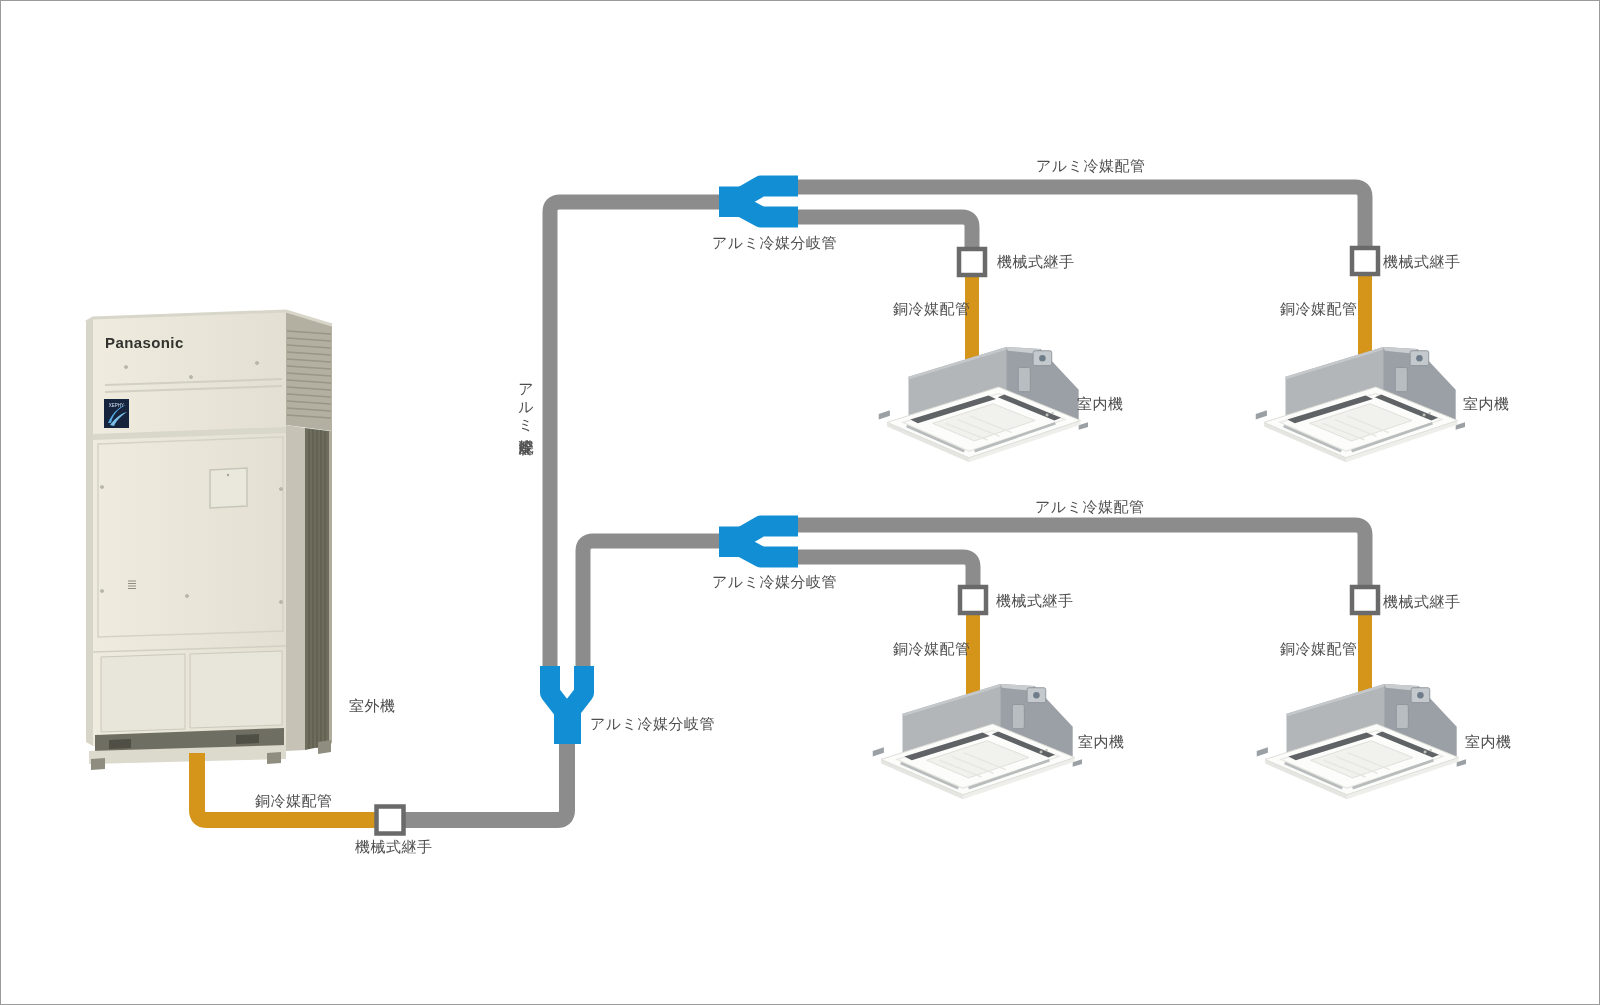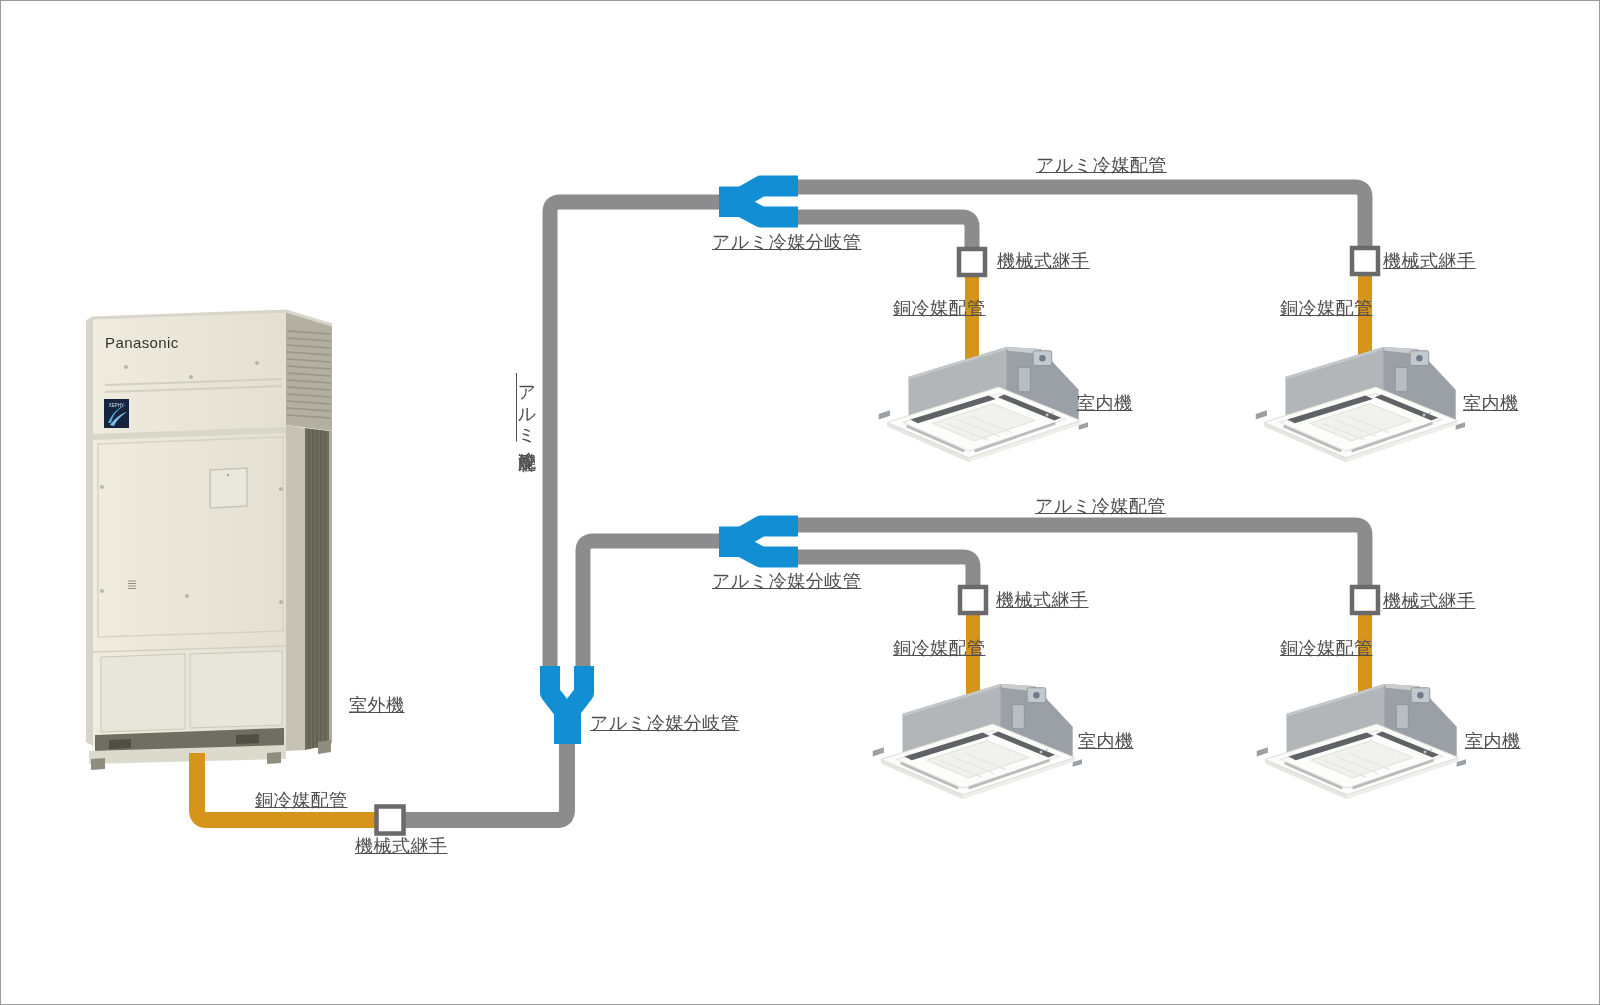--- a/index.html
+++ b/index.html
@@ -11,26 +11,26 @@
   #diagram{position:absolute;left:0;top:0;}
   .pipe-gray{fill:none;stroke:var(--aluminum-pipe,#8c8c8c);stroke-width:15;stroke-linejoin:round;stroke-linecap:butt;}
   .pipe-gray.main{stroke-width:16;}
   .pipe-orange{fill:none;stroke:var(--copper-pipe,#d5941a);stroke-width:14;stroke-linejoin:round;stroke-linecap:butt;}
   .pipe-orange.main{stroke-width:16;}
   .branch-arm{fill:none;stroke:var(--branch-fitting,#128fd4);stroke-width:21;stroke-linejoin:round;stroke-linecap:butt;}
   .branch-arm.vert{stroke-width:20;}
   .branch-mouth{fill:var(--branch-fitting,#128fd4);}
   .joint{fill:#ffffff;stroke:var(--joint-border,#6a6a6a);stroke-width:4.5;}
   .lbl{
-    position:absolute;font-size:18px;line-height:17px;letter-spacing:0.5px;
-    color:var(--label-text,#4f4f4f);white-space:nowrap;text-decoration:underline;
+    position:absolute;font-size:15px;line-height:17px;letter-spacing:0.5px;
+    color:var(--label-text,#4f4f4f);white-space:nowrap;
   }
   .lbl.vert{writing-mode:vertical-rl;text-orientation:upright;letter-spacing:1px;}
   .brand{
-    position:absolute;left:104px;top:333px;font-size:15px;font-weight:normal;
+    position:absolute;left:104px;top:333px;font-size:15px;font-weight:bold;
     letter-spacing:0.4px;color:#33322e;white-space:nowrap;
   }
 </style>
 </head>
 <body>
 
 <div id="stage" style="--aluminum-pipe: #8c8c8c; --copper-pipe: #d5941a; --branch-fitting: #128fd4; --joint-border: #6a6a6a; --label-text: #4f4f4f;">
 
 <svg id="diagram" width="1600" height="1005" viewBox="0 0 1600 1005">
   <defs>

